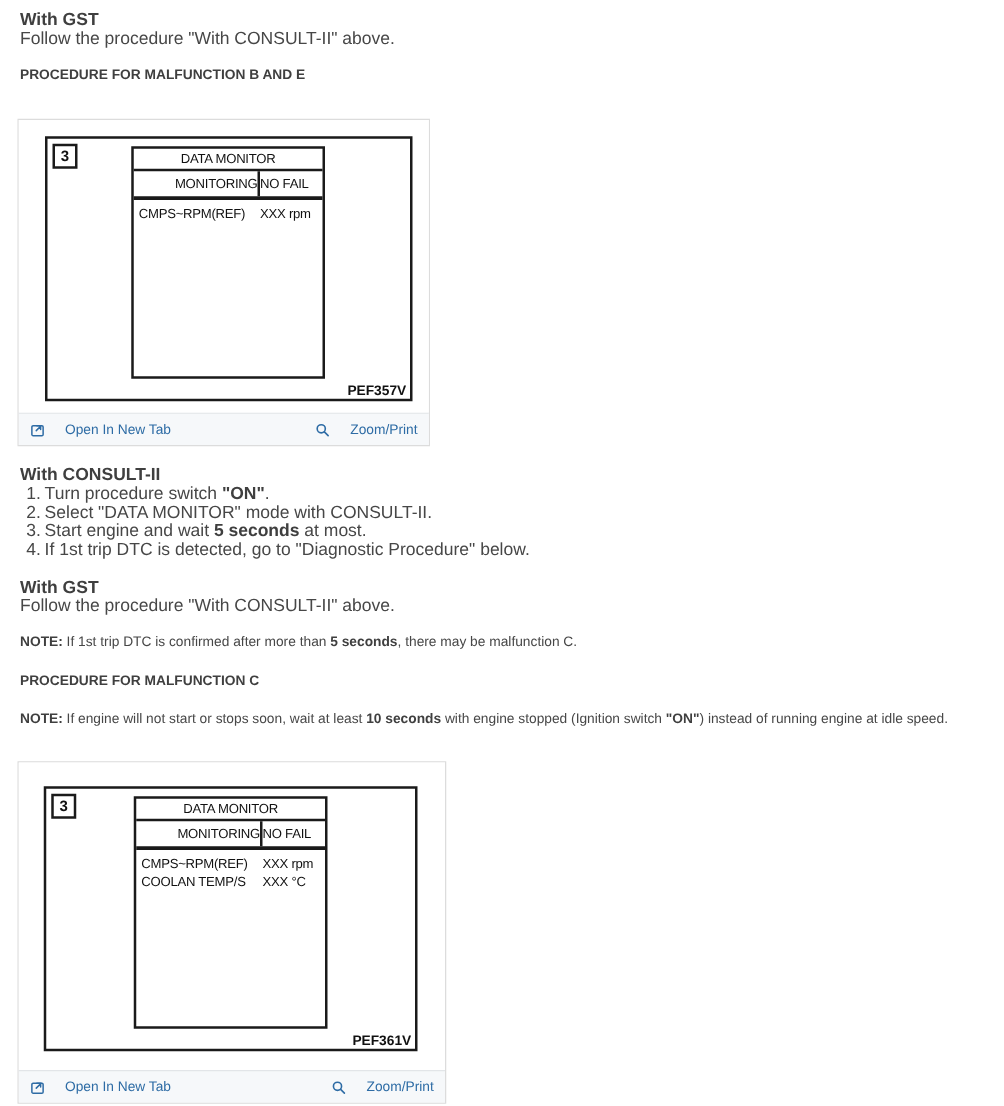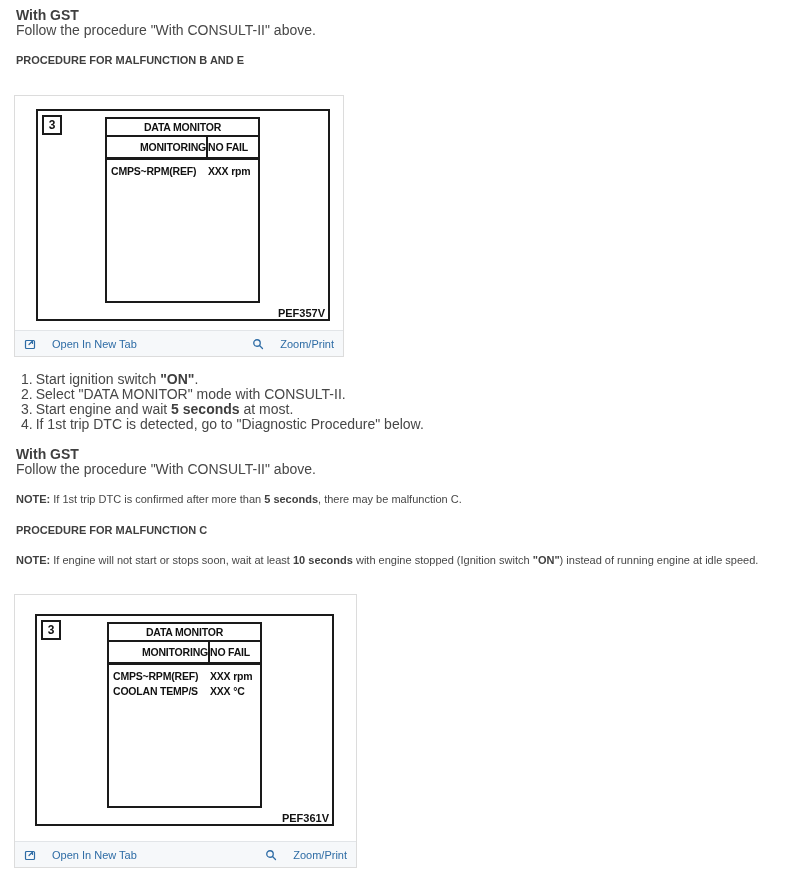--- a/index.html
+++ b/index.html
@@ -30,21 +30,21 @@
   .diagram { position:absolute; border:2px solid var(--diagram_ink,#1a1a1a); background:#fff; }
   .card1 .diagram { left:21px; top:13px; width:290px; height:208px; }
   .card2 .diagram { left:20px; top:19px; width:295px; height:208px; }
 
   .ref-box { position:absolute; left:4px; top:4px; width:16px; height:16px;
              border:2px solid var(--diagram_ink,#1a1a1a); text-align:center; line-height:16px;
              font-weight:700; font-size:12px; color:#111; }
 
   .screen { position:absolute; top:6px; width:155px; height:186px; box-sizing:border-box;
             border:2px solid var(--diagram_ink,#1a1a1a);
-            font-weight:700; font-size:10.5px; letter-spacing:-0.2px; color:#111; }
+            font-weight:400; font-size:10.5px; letter-spacing:-0.2px; color:#111; }
   .card1 .screen { left:67px; }
   .card2 .screen { left:70px; }
 
   .scr-title { height:16px; line-height:16px; text-align:center;
                border-bottom:2px solid var(--diagram_ink,#1a1a1a); }
   .scr-cols { display:flex; height:20px; border-bottom:3px solid var(--diagram_ink,#1a1a1a); }
   .scr-col-mon { width:99px; line-height:20px; text-align:right;
                  border-right:2px solid var(--diagram_ink,#1a1a1a); }
   .scr-col-nf { flex:1; line-height:20px; text-align:left; }
   .scr-body { padding:4px 2px 0 4px; }
@@ -108,22 +108,23 @@
               <circle cx="10" cy="10" r="6.5"></circle>
               <path d="M15 15l6 6" stroke-linecap="round"></path>
             </svg>
           </span>
         <span>Zoom/Print</span>
       </a>
     </div>
   </div>
 
   <div class="tblock mt15">
+    <div class="bold">With CONSULT-II</div>
     <div class="steps">
-      <div class="step"><span class="num">1.</span><span>Start ignition switch </span><b>"ON"</b><span>.</span></div>
+      <div class="step"><span class="num">1.</span><span>Turn procedure switch </span><b>"ON"</b><span>.</span></div>
       <div class="step"><span class="num">2.</span><span>Select "DATA MONITOR" mode with CONSULT-II.</span><b></b><span></span></div>
       <div class="step"><span class="num">3.</span><span>Start engine and wait </span><b>5 seconds</b><span> at most.</span></div>
       <div class="step"><span class="num">4.</span><span>If 1st trip DTC is detected, go to "Diagnostic Procedure" below.</span><b></b><span></span></div>
     </div>
   </div>
 
   <div class="tblock mt15">
     <div class="bold">With GST</div>
     <div>Follow the procedure "With CONSULT-II" above.</div>
   </div>

